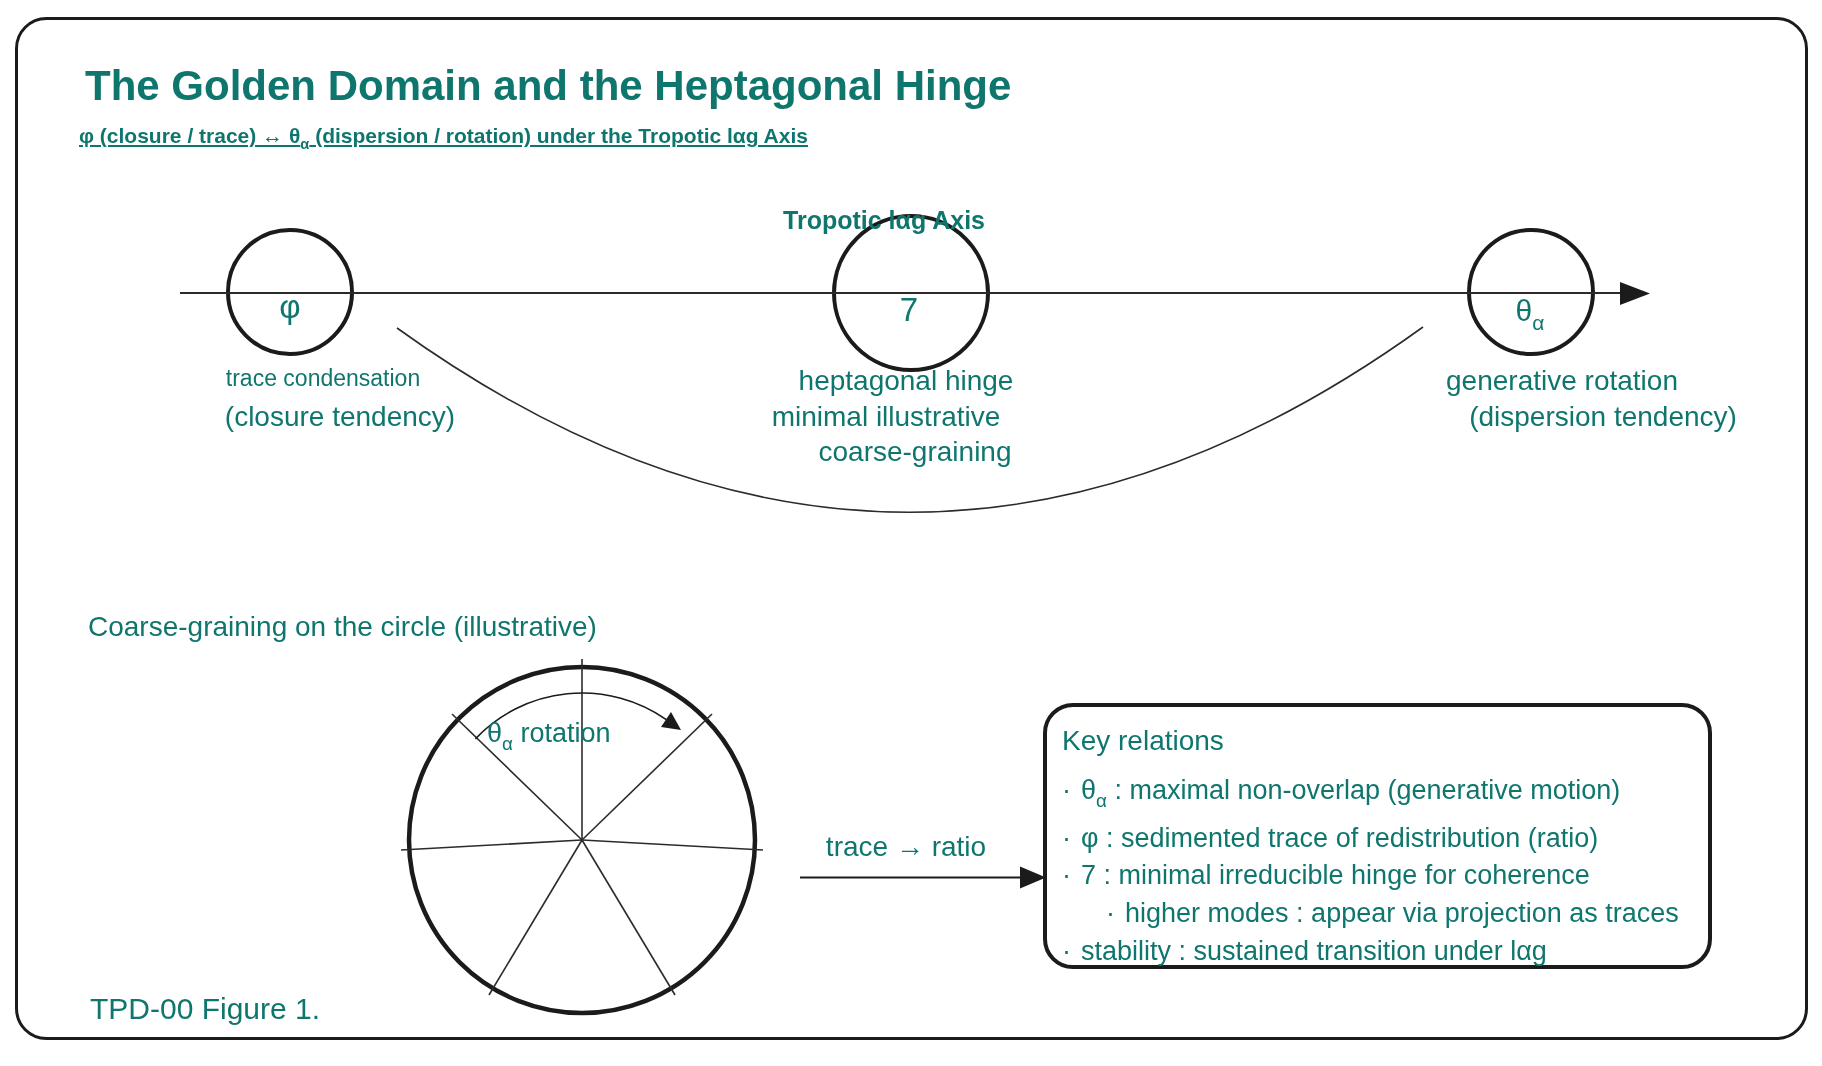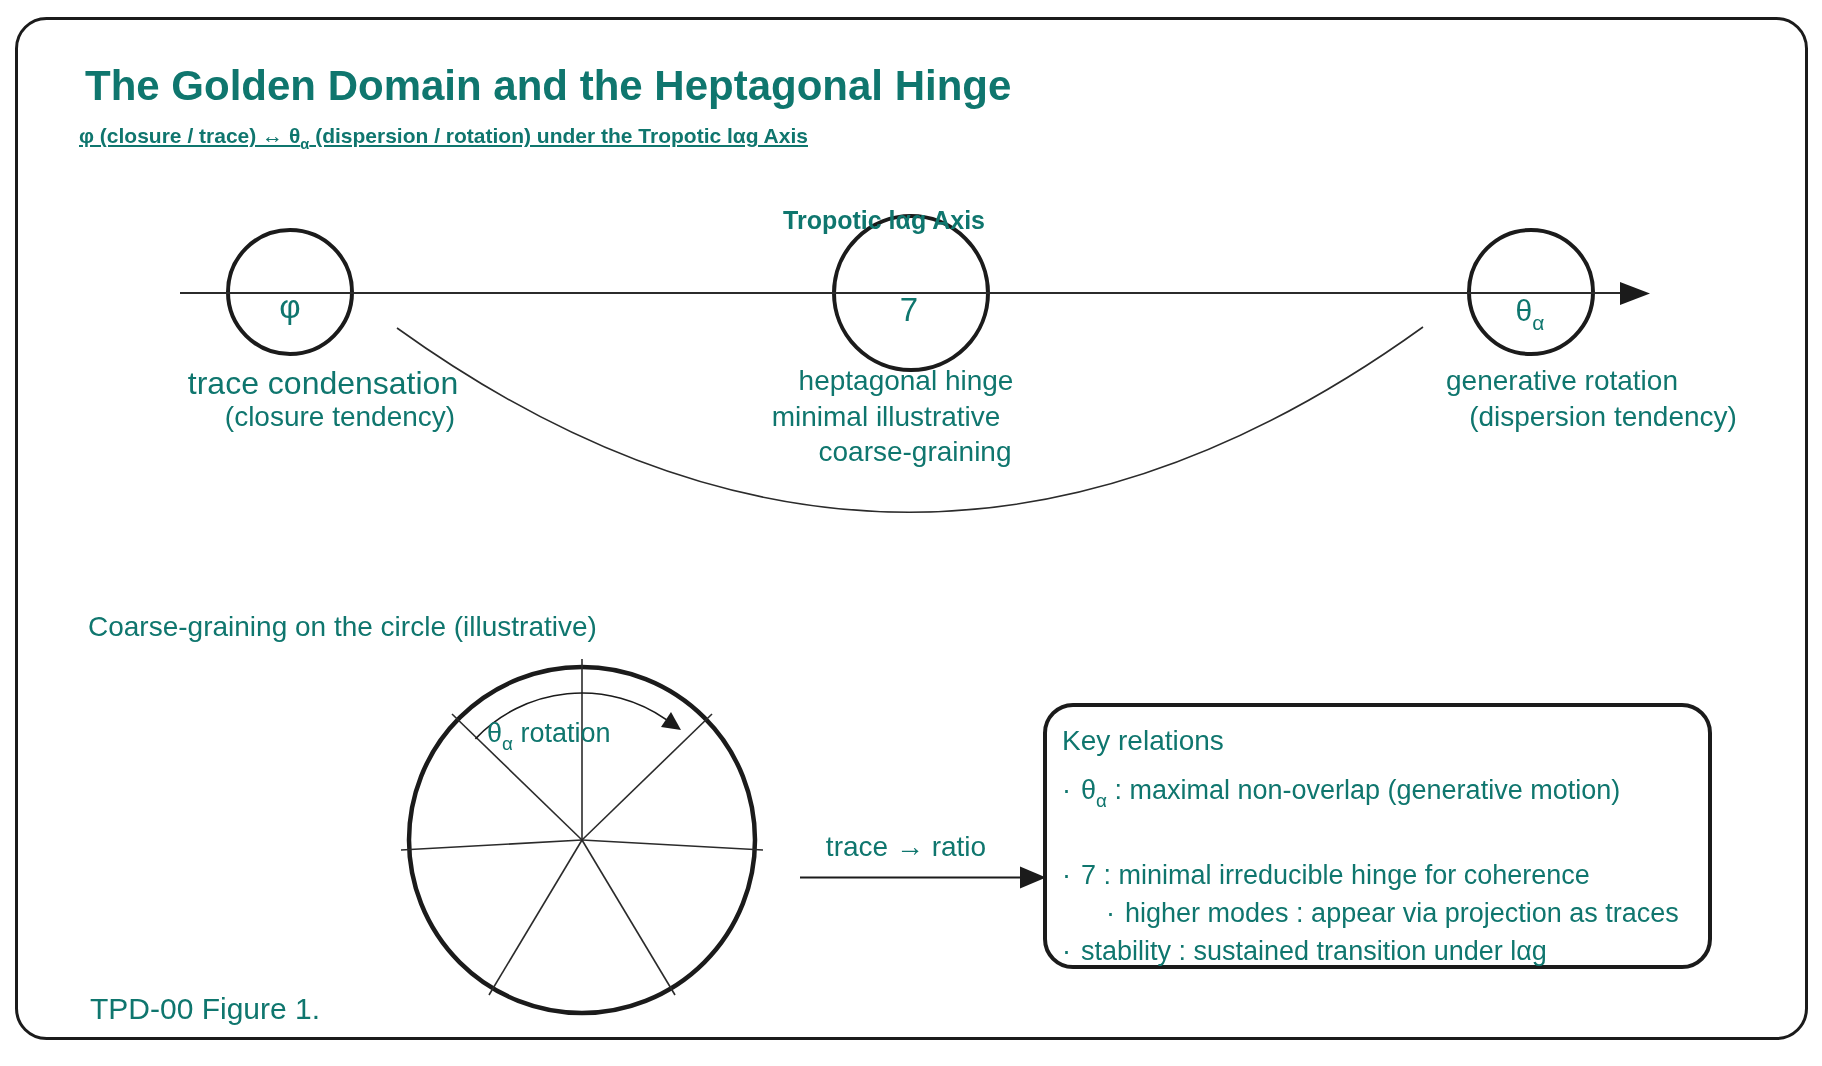--- a/index.html
+++ b/index.html
@@ -57,21 +57,21 @@
 
   <div class="txt bold" style="left:85px;top:65px;font-size:42px;">The Golden Domain and the Heptagonal Hinge</div>
   <div class="txt bold" style="left:79px;top:125px;font-size:21px;text-decoration:underline;"><span>φ (closure / trace) ↔ θ</span><span class="sub">α</span><span> (dispersion / rotation) under the Tropotic lαg Axis</span></div>
 
   <div class="txt bold center" style="left:884px;top:180px;font-size:25px;margin-top:28px;">Tropotic lαg Axis</div>
 
   <div class="txt center" style="left:290px;top:290px;font-size:33px;">φ</div>
   <div class="txt center" style="left:909px;top:293px;font-size:33px;">7</div>
   <div class="txt center" style="left:1530px;top:296px;font-size:30px;"><span>θ</span><span class="sub">α</span></div>
 
-  <div class="txt center" style="left:323px;top:367px;font-size:32px;">trace condensation</div>
+  <div class="txt center" style="left:323px;top:367px;font-size:23px;">trace condensation</div>
   <div class="txt center" style="left:340px;top:403px;font-size:28px;">(closure tendency)</div>
 
   <div class="txt center" style="left:906px;top:367px;font-size:28px;">heptagonal hinge</div>
   <div class="txt center" style="left:886px;top:403px;font-size:28px;">minimal illustrative</div>
   <div class="txt center" style="left:915px;top:438px;font-size:28px;">coarse-graining</div>
 
   <div class="txt center" style="left:1562px;top:367px;font-size:28px;">generative rotation</div>
   <div class="txt center" style="left:1603px;top:403px;font-size:28px;">(dispersion tendency)</div>
 
 
@@ -79,20 +79,21 @@
 
   <div class="txt" style="left:487px;top:720px;font-size:27px;"><span>θ</span><span class="sub">α</span><span> rotation</span></div>
 
   <div class="txt center" style="left:906px;top:833px;font-size:28px;">trace → ratio</div>
 
   <div class="krbox">
     <div class="txt" style="left:15px;top:20px;font-size:28px;">Key relations</div>
 
     <div class="txt" style="left:15px;top:70px;font-size:27px;"><span class="kr-bullet">·</span><span>θ</span><span class="sub">α</span><span> : maximal non-overlap (generative motion)</span></div>
 
+    <div class="txt" style="left:15px;top:118px;font-size:27px;"><span class="kr-bullet">·</span><span>φ</span><span class="sub"></span><span> : sedimented trace of redistribution (ratio)</span></div>
 
     <div class="txt" style="left:15px;top:155px;font-size:27px;"><span class="kr-bullet">·</span><span>7</span><span class="sub"></span><span> : minimal irreducible hinge for coherence</span></div>
 
     <div class="txt" style="left:15px;top:193px;font-size:27px;margin-left:44px;"><span class="kr-bullet">·</span><span>higher modes</span><span class="sub"></span><span> : appear via projection as traces</span></div>
 
     <div class="txt" style="left:15px;top:231px;font-size:27px;"><span class="kr-bullet">·</span><span>stability</span><span class="sub"></span><span> : sustained transition under lαg</span></div>
   </div>
 
   <div class="txt" style="left:90px;top:994px;font-size:30px;">TPD-00 Figure 1.</div>
 

